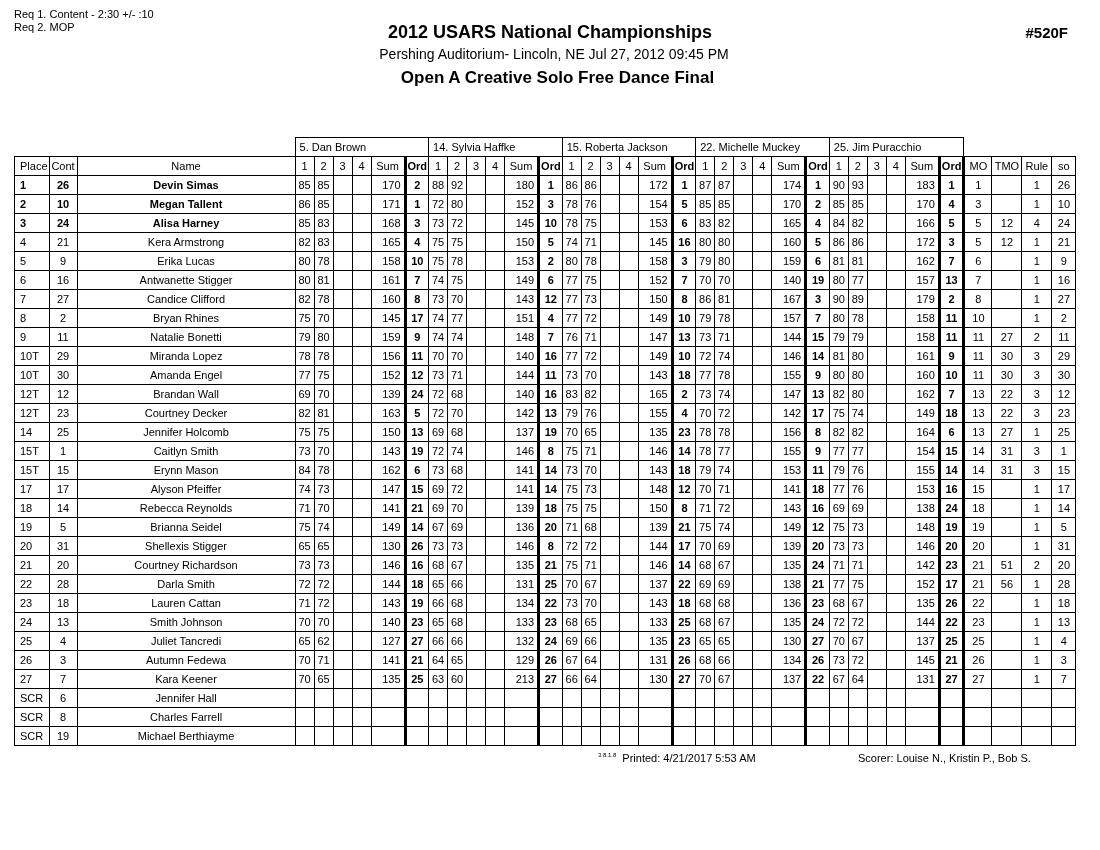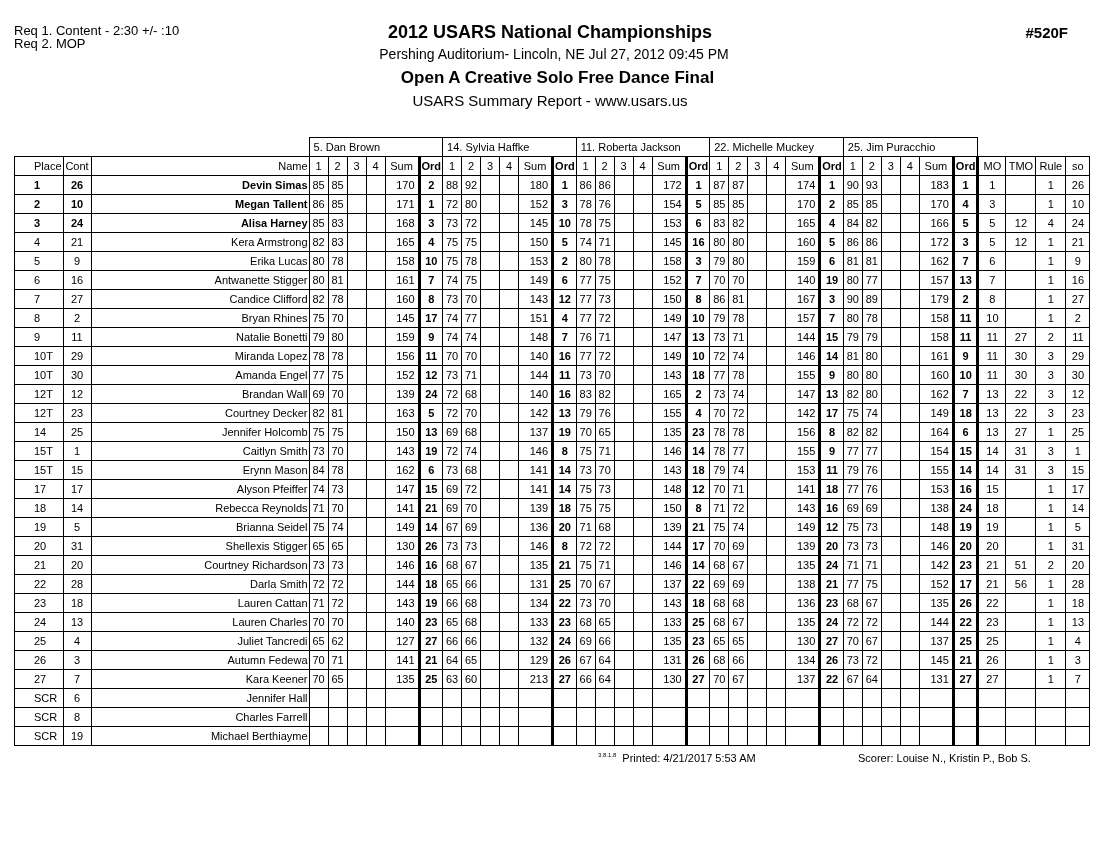--- a/index.html
+++ b/index.html
@@ -1,38 +1,38 @@
 <!DOCTYPE html>
 <html><head>
 <meta charset="utf-8">
 <style>
   * { box-sizing: border-box; }
   html, body { margin: 0; padding: 0; background: #fff; }
   body { font-family: "Liberation Sans", sans-serif; color: #000; }
   .page { position: relative; width: 1100px; height: 850px; background: #fff; overflow: hidden; }
 
-  .req-block { position: absolute; top: 24px; left: 14px; font-size: 13px; line-height: 13px; }
+  .req-block { position: absolute; top: 8px; left: 14px; font-size: 11px; line-height: 13px; }
   .report-number { position: absolute; top: 24px; right: 32px; font-size: 15px; font-weight: bold; }
 
   .header-center { position: absolute; top: 22px; left: 0; width: 100%; text-align: center; }
   .title { font-size: 18px; font-weight: bold; margin: 0 0 3px 0; }
   .venue { font-size: 14px; margin: 0 8px 6px 0; padding-left: 16px; }
   .event { font-size: 17px; font-weight: bold; margin: 0 0 4px 15px; }
   .report { font-size: 15px; margin: 0; }
 
   table.results { position: absolute; top: 137px; left: 14px; border-collapse: collapse; table-layout: fixed; }
   th, td {
     border: 1px solid #000; height: 19px; padding: 0 1px;
     font-size: 11px; font-weight: normal; text-align: center;
     white-space: nowrap; overflow: hidden; line-height: 18px;
   }
   td.spacer { border: none; }
   th.judge-head { text-align: left; padding-left: 4px; font-weight: normal; margin-left: 20px; }
-  .namecol { text-align: right; }
-  .placecol { text-align: left; padding-left: 19px; }
+  .namecol { text-align: center; }
+  .placecol { text-align: left; padding-left: 5px; }
   td.sumcol { text-align: right; padding-right: 3px; }
   .ordcol { border-left: 3px solid #000; font-weight: bold; }
   .mocol { border-left: 3px solid #000; }
   td.b { font-weight: bold; }
 
   .footer-print { position: absolute; top: 752px; left: 598px; font-size: 11px; }
   .footer-print .version { font-size: 6px; vertical-align: top; margin-right: 6px; }
   .footer-scorer { position: absolute; top: 752px; left: 858px; font-size: 11px; }
 </style>
 </head>
@@ -44,21 +44,20 @@
     <div>Req 1.  Content - 2:30 +/- :10</div>
     <div>Req 2.  MOP</div>
   </div>
 
   <div class="report-number">#520F</div>
 
   <div class="header-center">
     <div class="title">2012 USARS National Championships</div>
     <div class="venue">Pershing Auditorium- Lincoln, NE  Jul 27, 2012  09:45 PM</div>
     <div class="event">Open A Creative Solo Free Dance Final</div>
-    <div class="report">USARS Summary Report - www.usars.us</div>
   </div>
 
   <table class="results" id="results-table">
       <colgroup>
         <col style="width: 28px;">
         <col style="width: 28px;">
         <col style="width: 218px;">
         <col style="width: 19px;">
         <col style="width: 19px;">
         <col style="width: 19px;">
@@ -92,21 +91,21 @@
         <col style="width: 28px;">
         <col style="width: 30px;">
         <col style="width: 30px;">
         <col style="width: 24px;">
       </colgroup>
       <thead>
         <tr>
           <td class="spacer" colspan="3"></td>
           <th class="judge-head" colspan="6">5.  Dan Brown</th>
           <th class="judge-head" colspan="6">14.  Sylvia Haffke</th>
-          <th class="judge-head" colspan="6">11.  Roberta Jackson</th>
+          <th class="judge-head" colspan="6">15.  Roberta Jackson</th>
           <th class="judge-head" colspan="6">22.  Michelle Muckey</th>
           <th class="judge-head" colspan="6">25.  Jim Puracchio</th>
           <td class="spacer" colspan="4"></td>
         </tr>
         <tr>
           <th class="placecol">Place</th>
           <th>Cont</th>
           <th class="namecol">Name</th>
           <th>1</th>
           <th>2</th>
@@ -1038,21 +1037,21 @@
           <td class="sumcol">135</td>
           <td class="ordcol">26</td>
           <td class="mocol">22</td>
           <td></td>
           <td>1</td>
           <td>18</td>
         </tr>
         <tr>
           <td class="placecol">24</td>
           <td>13</td>
-          <td class="namecol">Lauren Charles</td>
+          <td class="namecol">Smith Johnson</td>
           <td>70</td>
           <td>70</td>
           <td></td>
           <td></td>
           <td class="sumcol">140</td>
           <td class="ordcol">23</td>
           <td>65</td>
           <td>68</td>
           <td></td>
           <td></td>

